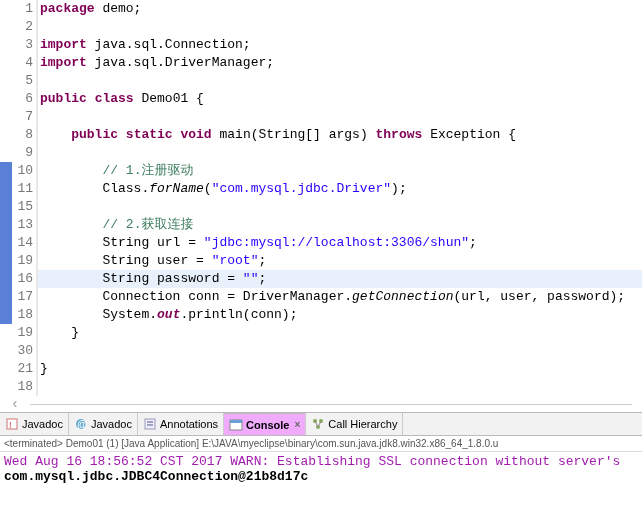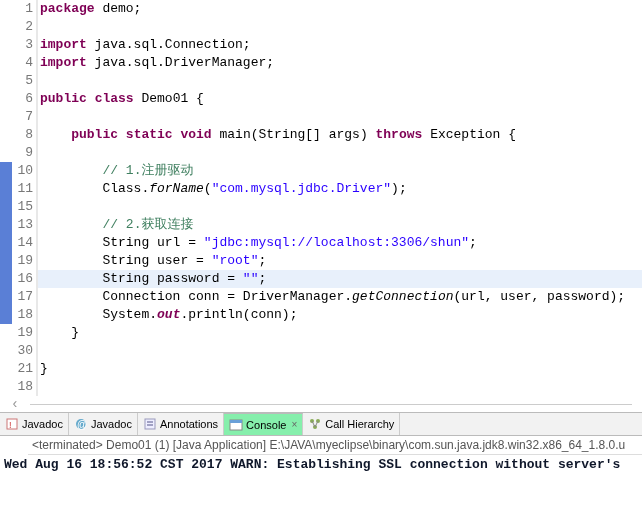--- a/index.html
+++ b/index.html
@@ -76,41 +76,40 @@
   }
   .tab {
     display: flex;
     align-items: center;
     padding: 0 5px;
     height: 22px;
     border-right: 1px solid #ccc;
     cursor: pointer;
     gap: 3px;
   }
-  .tab.active { background: #86efac; border-top: 1px solid #bbb; }
+  .tab.active { background: #f0abfc; border-top: 1px solid #bbb; font-weight: bold; }
   .tab .ticon { width: 14px; height: 14px; display: inline-flex; align-items: center; justify-content: center; }
   .closex { font-size: 10px; color: #666; margin-left: 2px; cursor: pointer; }
   .console-header {
     font-family: Tahoma, Arial, sans-serif;
-    font-size: 12px;
+    font-size: 10px;
     color: #555;
     padding: 2px 4px;
     border-bottom: 1px solid #ddd;
     white-space: nowrap;
     overflow: hidden;
-    margin-left: 28px;
   }
   .console-out {
     font-family: "Consolas", "Courier New", monospace;
     font-size: 13px;
     padding: 2px 4px;
     white-space: pre;
     overflow: hidden;
   }
-  .console-out .warn { color: #0f172a; font-weight: bold; }
+  .console-out .warn { color: #a21caf; font-weight: normal; }
   .console-out .std { color: #000; font-weight: bold; }
   svg { display: block; }
 </style>
 </head>
 <body>
 
 <div class="editor">
   <div class="marker" id="marker">
       <div></div>
       <div></div>
@@ -215,13 +214,13 @@
           <line x1="4" y1="4" x2="7" y2="10" stroke="#888"></line>
           <line x1="10" y1="4" x2="7" y2="10" stroke="#888"></line>
         </svg>
     </span>
     <span>Call Hierarchy</span>
   </div>
 </div>
 
 <div class="console-header">&lt;terminated&gt; Demo01 (1) [Java Application] E:\JAVA\myeclipse\binary\com.sun.java.jdk8.win32.x86_64_1.8.0.u</div>
 
-<div class="console-out" id="console-out"><div class="warn">Wed Aug 16 18:56:52 CST 2017 WARN: Establishing SSL connection without server's </div></div>
+<div class="console-out" id="console-out"><div class="warn">Wed Aug 16 18:56:52 CST 2017 WARN: Establishing SSL connection without server's </div><div class="std">com.mysql.jdbc.JDBC4Connection@21b8d17c</div></div>
 
 </body></html>

